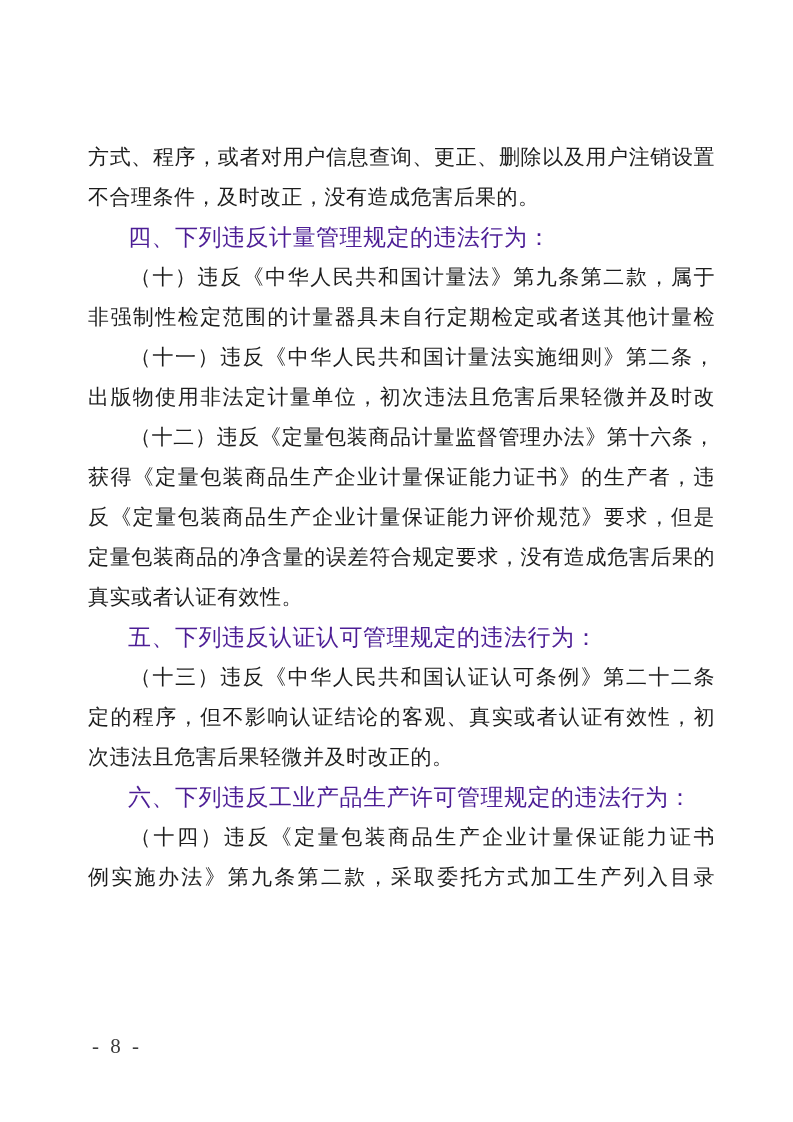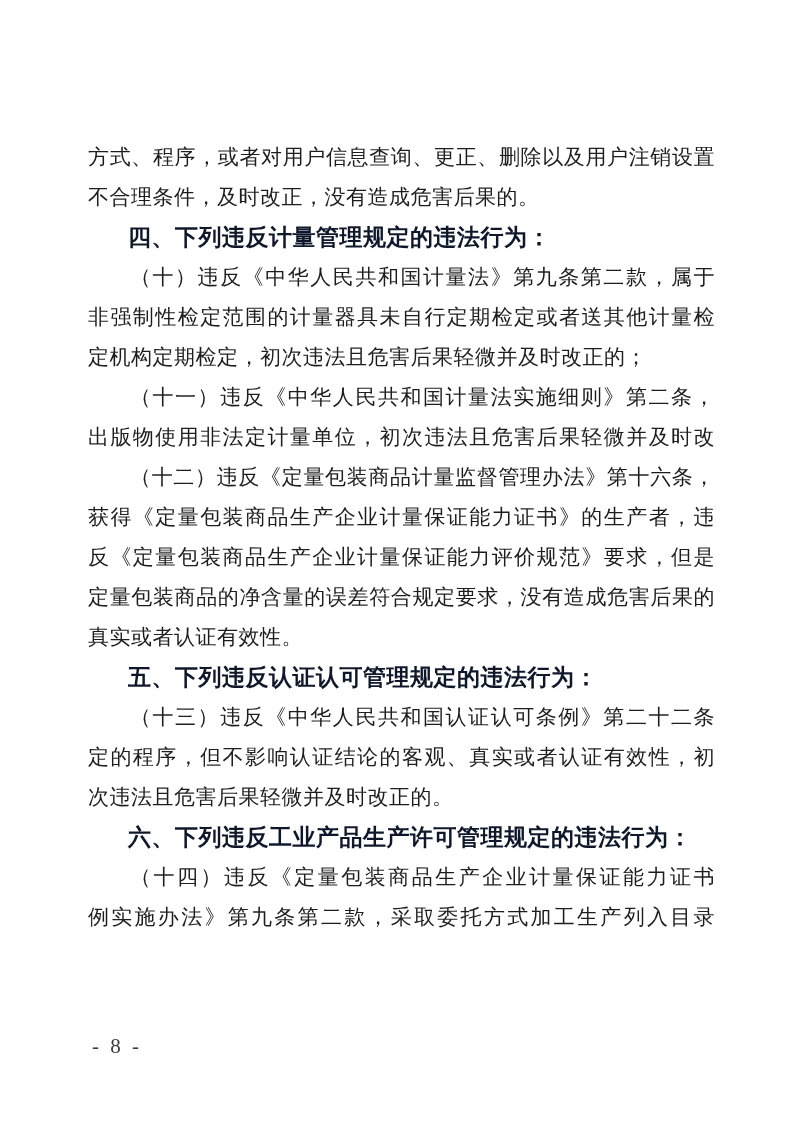--- a/index.html
+++ b/index.html
@@ -40,23 +40,23 @@
     text-align: justify;
     text-align-last: justify;
     white-space: normal;
     overflow: hidden;
   }
   .line.indent {
     text-indent: 42px;
   }
   .line.heading {
     font-family: "Liberation Sans", sans-serif;
-    font-weight: bold;
+    font-weight: normal;
     font-size: 23px;
-    color: #0f172a;
+    color: #4c1d95;
     text-indent: 40px;
     letter-spacing: 0.5px;
   }
   .page-number {
     position: absolute;
     left: 92px;
     top: 1026px;
     height: 40px;
     line-height: 40px;
     font-size: 21px;
@@ -68,21 +68,20 @@
 </head>
 <body>
 
 <div class="page">
   <div class="content">
     <div class="line just">方式、程序，或者对用户信息查询、更正、删除以及用户注销设置</div>
     <div class="line">不合理条件，及时改正，没有造成危害后果的。</div>
     <div class="line heading">四、下列违反计量管理规定的违法行为：</div>
     <div class="line just indent">（十）违反《中华人民共和国计量法》第九条第二款，属于</div>
     <div class="line just">非强制性检定范围的计量器具未自行定期检定或者送其他计量检</div>
-    <div class="line">定机构定期检定，初次违法且危害后果轻微并及时改正的；</div>
     <div class="line just indent">（十一）违反《中华人民共和国计量法实施细则》第二条，</div>
     <div class="line just">出版物使用非法定计量单位，初次违法且危害后果轻微并及时改</div>
     <div class="line just indent">（十二）违反《定量包装商品计量监督管理办法》第十六条，</div>
     <div class="line just">获得《定量包装商品生产企业计量保证能力证书》的生产者，违</div>
     <div class="line just">反《定量包装商品生产企业计量保证能力评价规范》要求，但是</div>
     <div class="line just">定量包装商品的净含量的误差符合规定要求，没有造成危害后果的</div>
     <div class="line">真实或者认证有效性。</div>
     <div class="line heading">五、下列违反认证认可管理规定的违法行为：</div>
     <div class="line just indent">（十三）违反《中华人民共和国认证认可条例》第二十二条</div>
     <div class="line just">定的程序，但不影响认证结论的客观、真实或者认证有效性，初</div>

